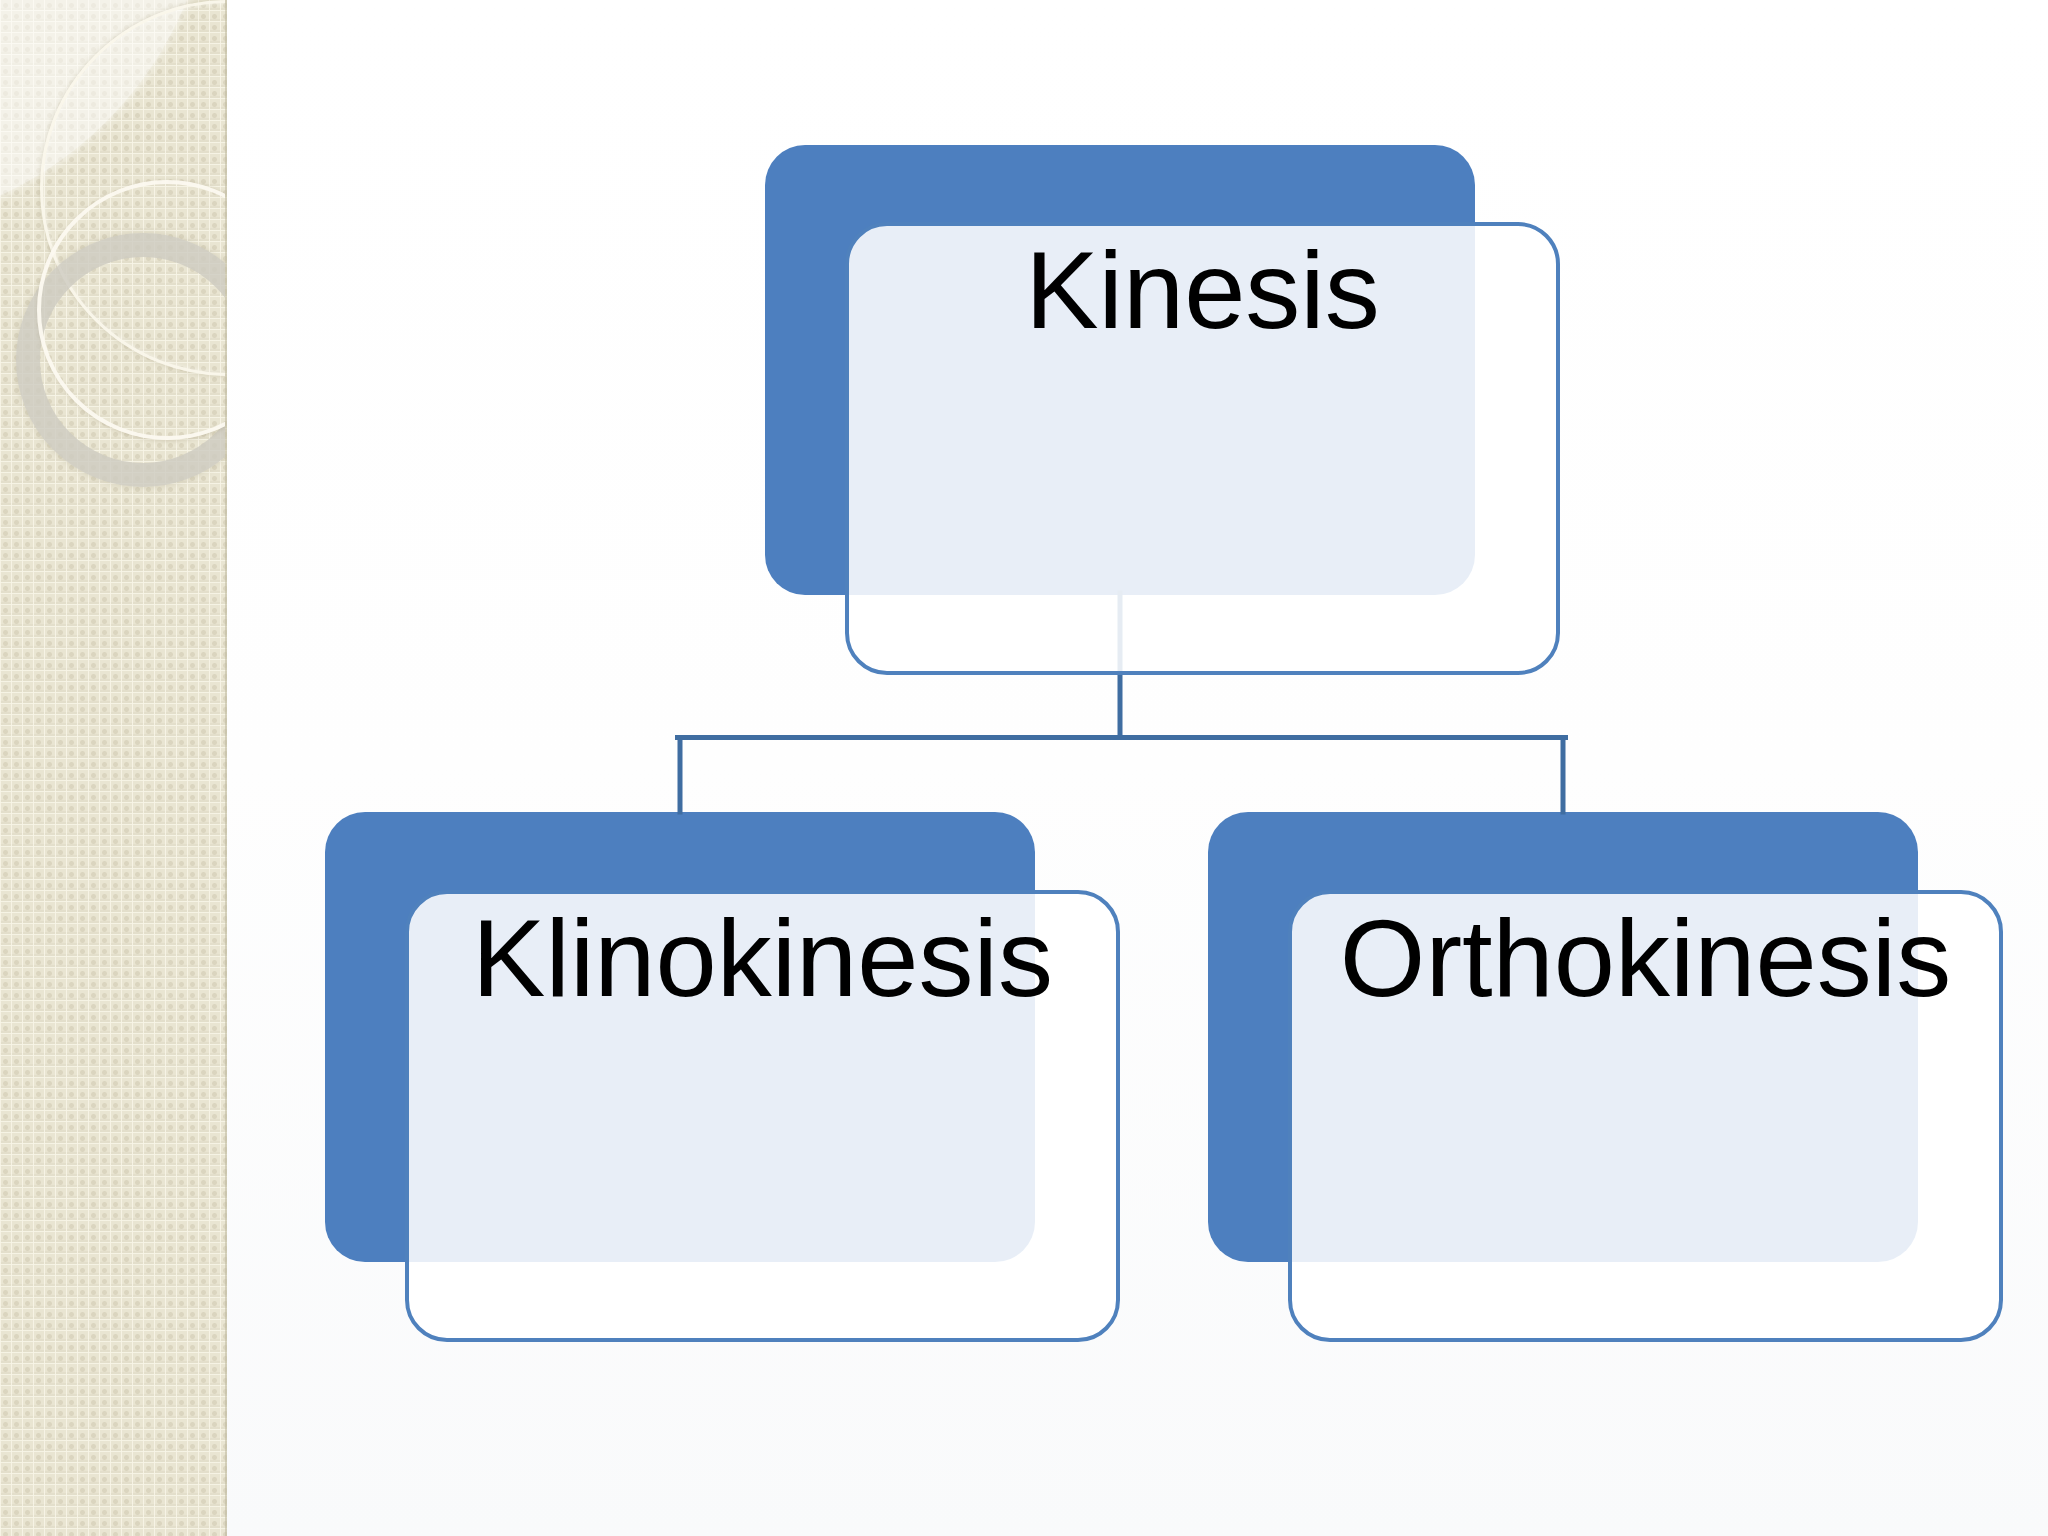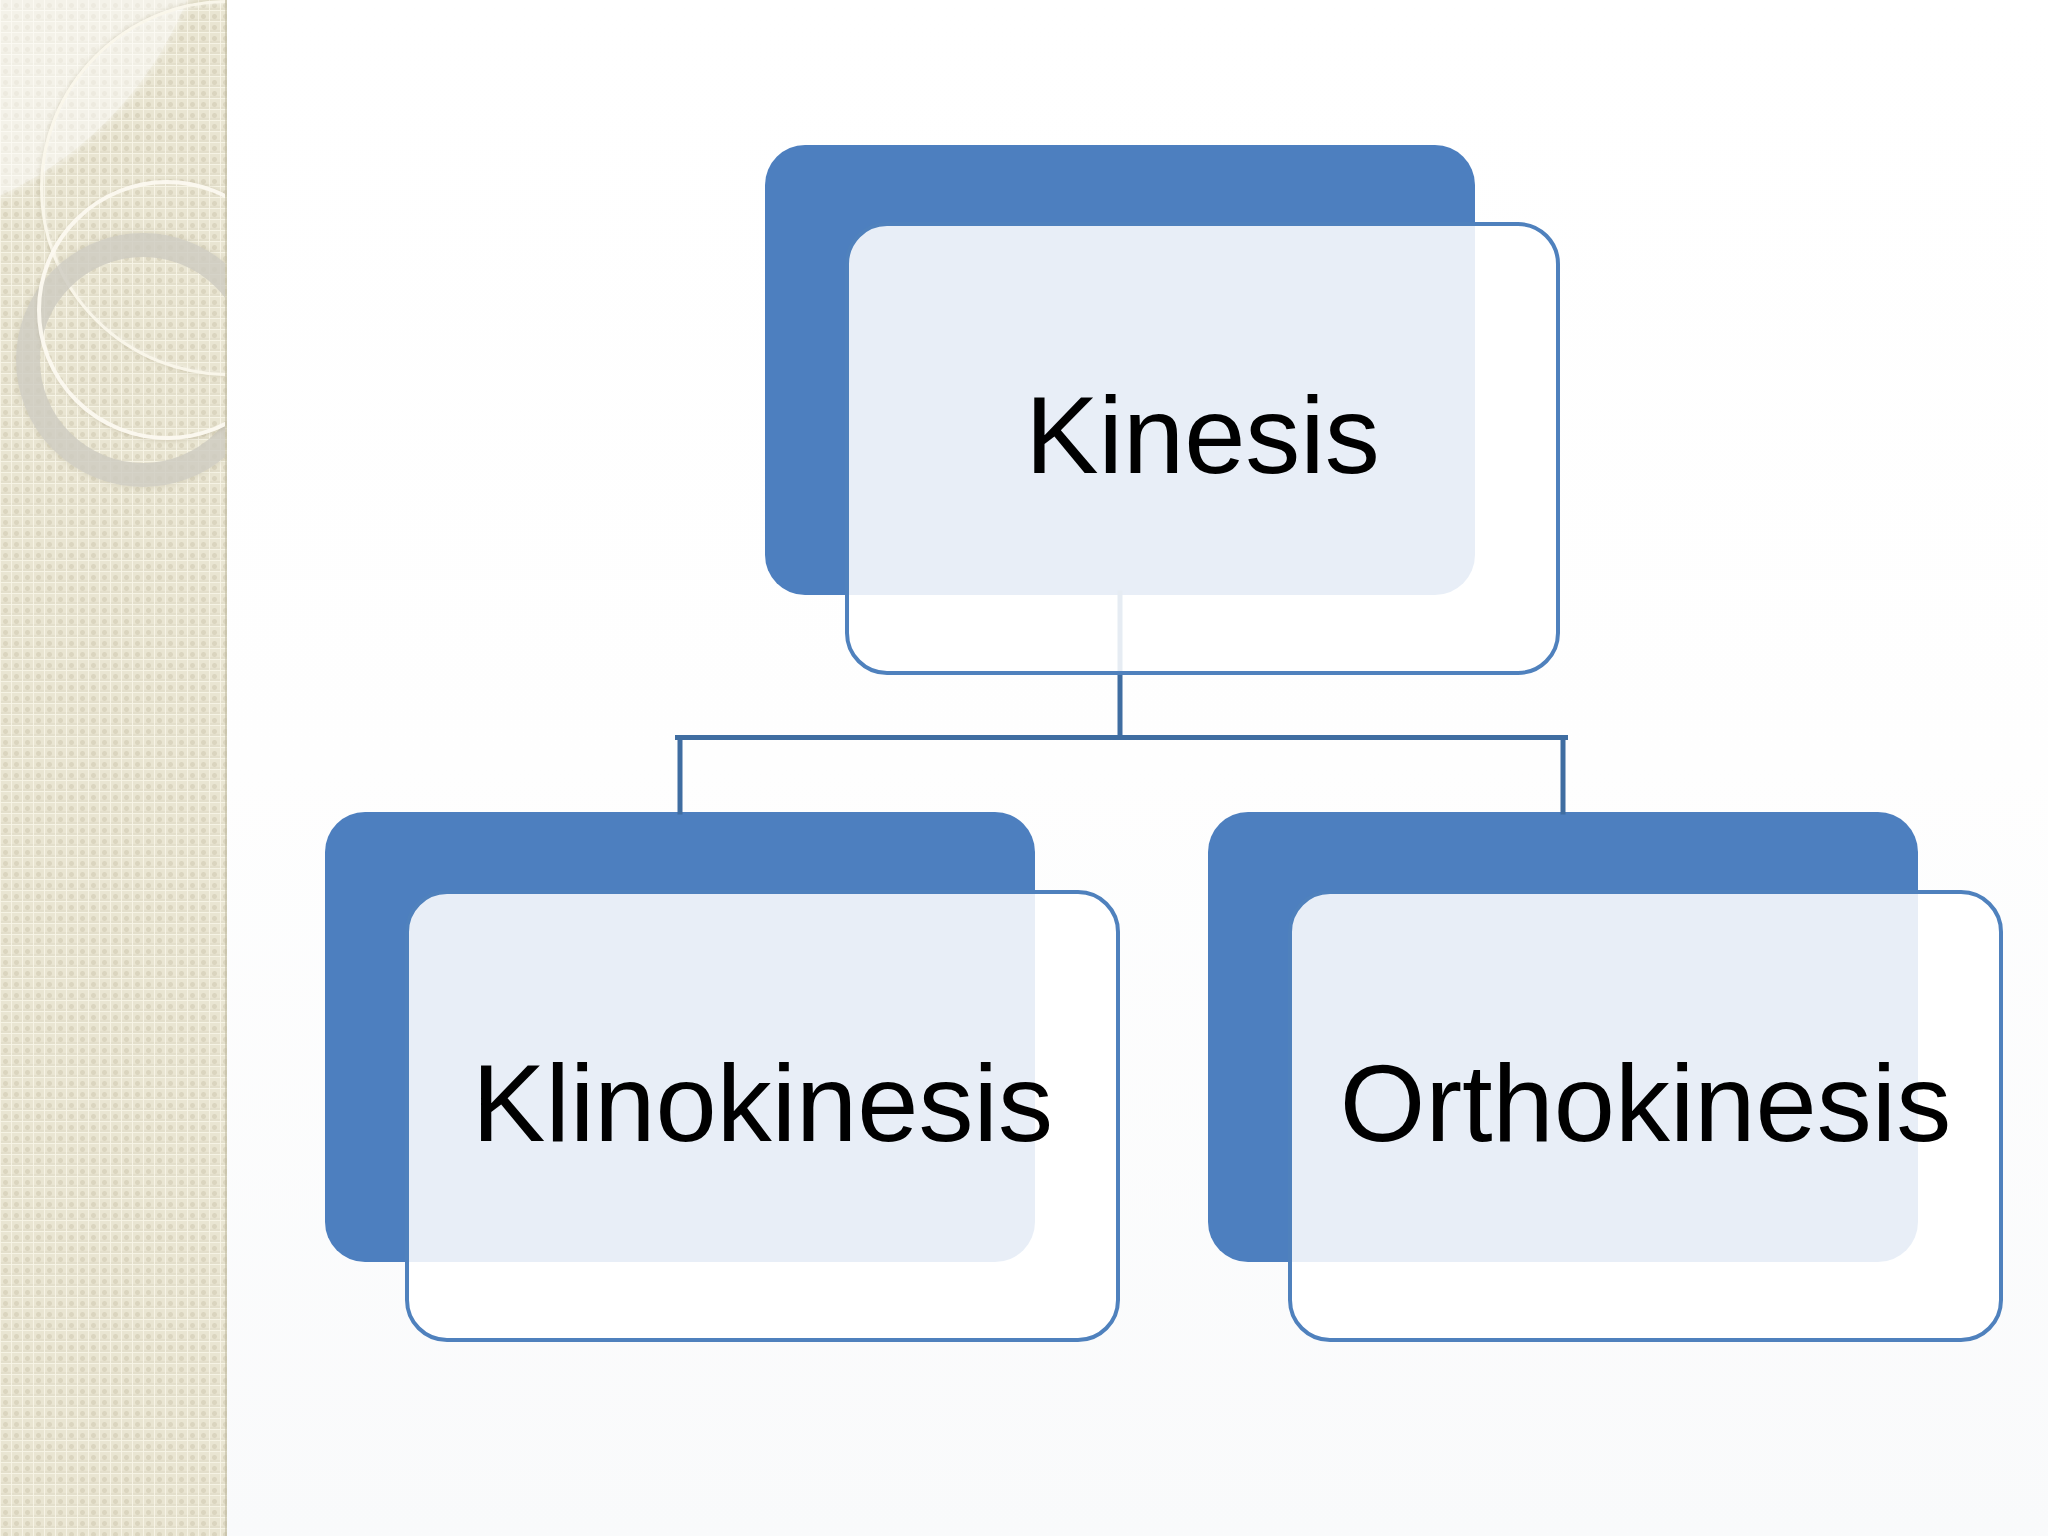--- a/index.html
+++ b/index.html
@@ -54,21 +54,21 @@
   .backplate{
     position:absolute;width:710px;height:450px;border-radius:40px;
     background:#4d7fbf;z-index:1;
   }
   .connector-svg{position:absolute;left:0;top:0;z-index:2;}
   .frontcard{
     position:absolute;width:715px;border-radius:42px;
     background:rgba(255,255,255,0.87);
     border:4px solid #4f81bd;
     z-index:3;
-    display:flex;align-items:center;justify-content:center;
+    display:flex;justify-content:center;
     box-sizing:border-box;
     padding-bottom:28px;
   }
   .frontcard .label{
     font-size:110px;color:#000000;letter-spacing:0px;white-space:nowrap;
   }
   .back-root {left:765px;top:145px;}
   .front-root{left:845px;top:222px;height:453px;}
   .back-left {left:325px;top:812px;}
   .front-left{left:405px;top:890px;height:452px;}

